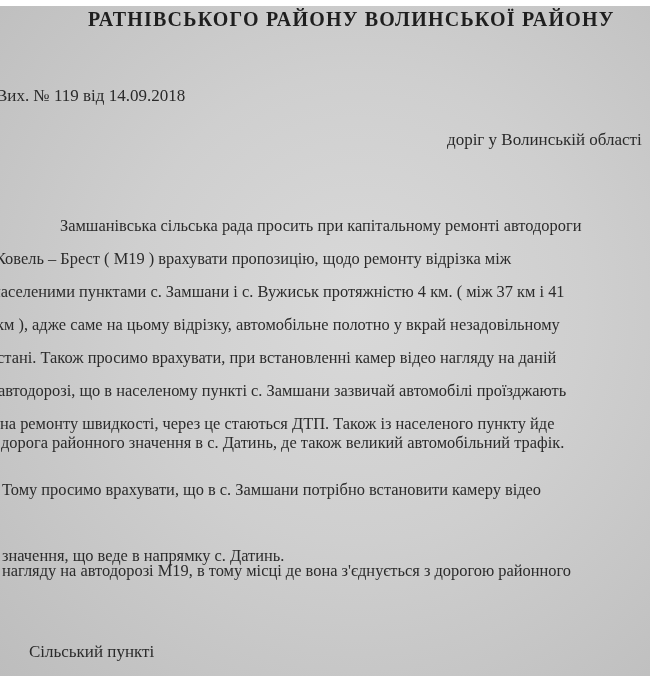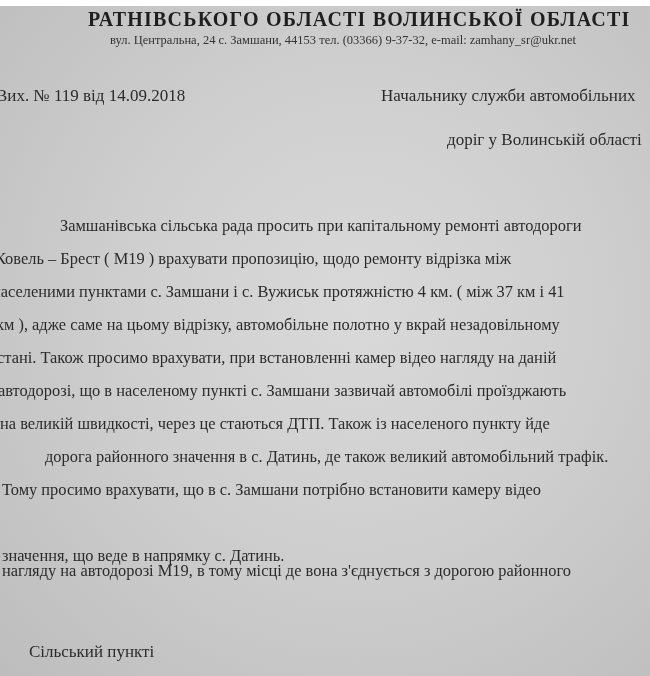--- a/index.html
+++ b/index.html
@@ -65,37 +65,35 @@
       left: 527px;
       top: 623px;
       font-size: 16px;
     }
   </style>
 </head>
 <body>
 
 <div class="page">
 
-  <div class="abs header-title">РАТНІВСЬКОГО ОБЛАСТІ ВОЛИНСЬКОЇ ОБЛАСТІ</div>
-  <div class="abs header-address">вул. Центральна, 24 с. Замшани,  44153 тел. (03366) 9-37-32, e-mail: zamhany_sr@ukr.net</div>
+  <div class="abs header-title">РАТНІВСЬКОГО РАЙОНУ ВОЛИНСЬКОЇ РАЙОНУ</div>
 
   <div class="abs outgoing">Вих. № 119 від  14.09.2018</div>
 
-  <div class="abs addressee addr1">Начальнику служби автомобільних</div>
   <div class="abs addressee addr2">доріг у Волинській області</div>
 
   <div>
     <div class="abs body-line" style="left:60px; top:210px;">Замшанівська сільська рада просить при капітальному ремонті автодороги</div>
     <div class="abs body-line" style="left:-5px; top:243px;">Ковель – Брест ( М19 ) врахувати пропозицію, щодо ремонту відрізка між</div>
     <div class="abs body-line" style="left:-8px; top:276px;">населеними пунктами с. Замшани  і с. Вужиськ протяжністю 4 км. ( між 37 км і 41</div>
     <div class="abs body-line" style="left:-4px; top:309px;">км ), адже саме на цьому відрізку, автомобільне полотно у вкрай незадовільному</div>
     <div class="abs body-line" style="left:-3px; top:342px;">стані. Також просимо врахувати, при встановленні камер відео нагляду на даній</div>
     <div class="abs body-line" style="left:-2px; top:375px;">автодорозі, що в населеному пункті с. Замшани зазвичай автомобілі проїзджають</div>
-    <div class="abs body-line" style="left:0px; top:408px;">на великій швидкості, через це стаються ДТП. Також із населеного пункту йде</div>
-    <div class="abs body-line" style="left:1px; top:441px;padding-left:44px;">дорога районного значення в с. Датинь, де також великий автомобільний трафік.</div>
+    <div class="abs body-line" style="left:0px; top:408px;">на ремонту швидкості, через це стаються ДТП. Також із населеного пункту йде</div>
+    <div class="abs body-line" style="left:1px; top:427px;">дорога районного значення в с. Датинь, де також великий автомобільний трафік.</div>
     <div class="abs body-line" style="left:2px; top:474px;">Тому просимо врахувати, що в с. Замшани потрібно встановити камеру відео</div>
     <div class="abs body-line" style="left:2px; top:507px;margin-top:48px;">нагляду на автодорозі М19, в тому місці де вона з'єднується з дорогою районного</div>
     <div class="abs body-line" style="left:2px; top:540px;">значення, що веде в напрямку с. Датинь.</div>
   </div>
 
   <div class="abs footer-left">Сільський пункті</div>
 
 </div>
 
 </body></html>

